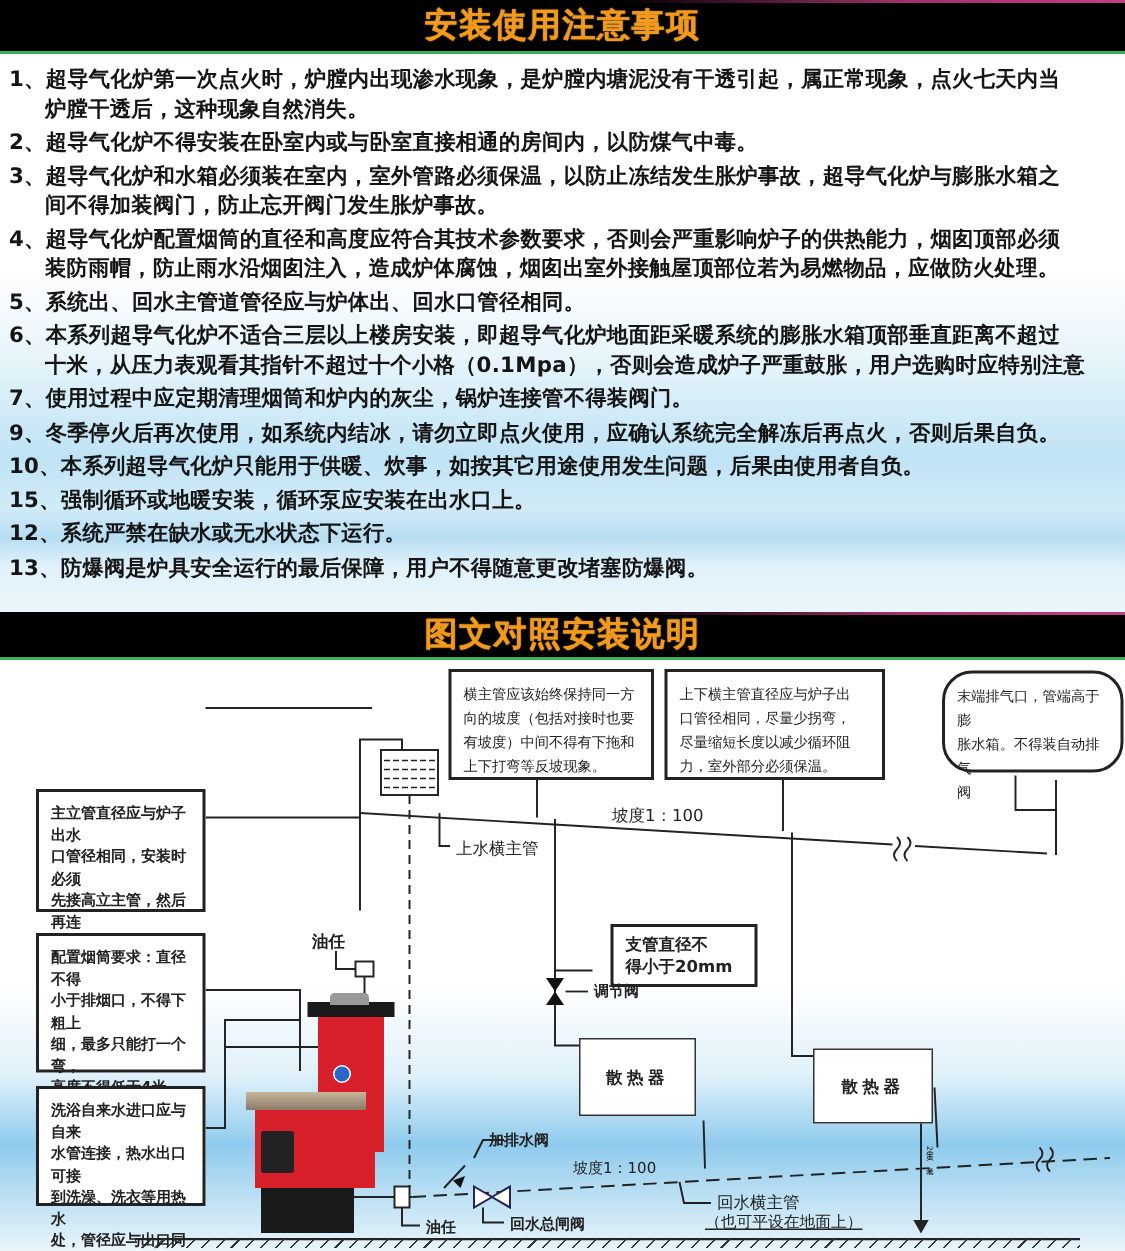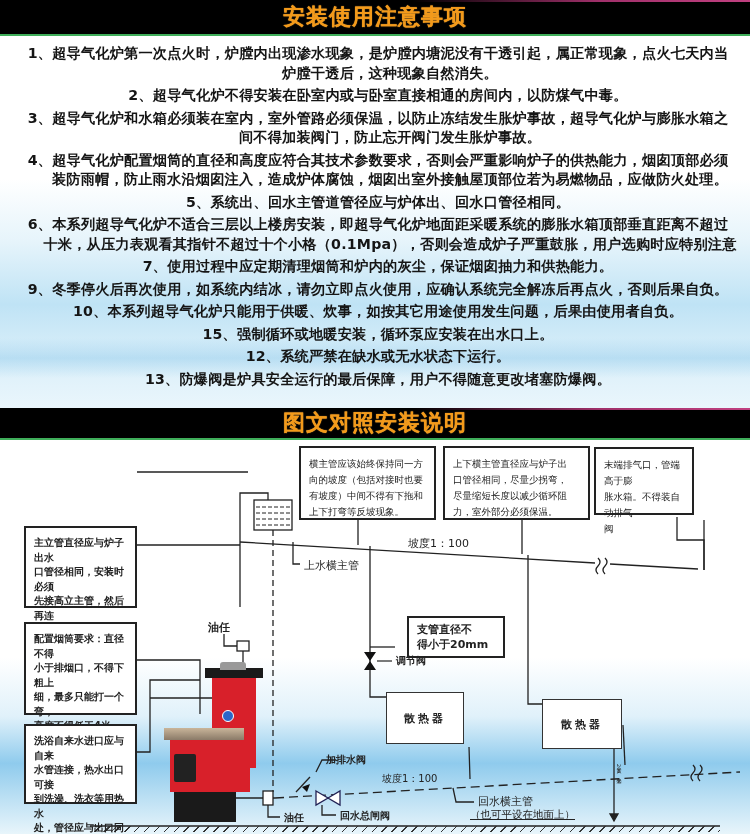--- a/index.html
+++ b/index.html
@@ -21,21 +21,20 @@
     font-size: 22px; color: #f39a1a; letter-spacing: 1px;
     text-shadow: 0 0 1px #ffb040;
   }
   #banner1 { top: 0; }
   #banner2 { top: 408px; height: 32px; }
 
   .notes {
     position: absolute; left: 0; top: 38px; width: 750px; height: 370px;
     background: linear-gradient(180deg, #ffffff 0%, #ffffff 38%, #e6f4fb 55%, #bfe3f5 72%, #d8eef9 85%, #eaf6fc 100%);
     padding: 6px 0 0 6px;
-    text-align: center;
   }
   .notes-band {
     position: absolute; left: 0; right: 0; height: 40px;
     background: linear-gradient(180deg, rgba(255,255,255,0) 0%, rgba(120,190,230,0.35) 50%, rgba(255,255,255,0) 100%);
     pointer-events: none;
   }
   .note {
     font-size: 14.2px; line-height: 19.5px; font-weight: bold; color: #151515;
     position: relative; padding-left: 0; white-space: nowrap; letter-spacing: 0.2px;
   }
@@ -89,21 +88,21 @@
         <span class="cont">装防雨帽，防止雨水沿烟囱注入，造成炉体腐蚀，烟囱出室外接触屋顶部位若为易燃物品，应做防火处理。</span>
       </div>
       <div class="note">
         <span style="display: block;"><span class="num">5、</span><span>系统出、回水主管道管径应与炉体出、回水口管径相同。</span></span>
       </div>
       <div class="note">
         <span style="display: block;"><span class="num">6、</span><span>本系列超导气化炉不适合三层以上楼房安装，即超导气化炉地面距采暖系统的膨胀水箱顶部垂直距离不超过</span></span>
         <span class="cont">十米，从压力表观看其指针不超过十个小格（0.1Mpa），否则会造成炉子严重鼓胀，用户选购时应特别注意</span>
       </div>
       <div class="note">
-        <span style="display: block;"><span class="num">7、</span><span>使用过程中应定期清理烟筒和炉内的灰尘，保证烟囱抽力和供热能力。</span></span>
+        <span style="display: block;"><span class="num">7、</span><span>使用过程中应定期清理烟筒和炉内的灰尘，锅炉连接管不得装阀门。</span></span>
       </div>
       <div class="note">
         <span style="display: block;"><span class="num">9、</span><span>冬季停火后再次使用，如系统内结冰，请勿立即点火使用，应确认系统完全解冻后再点火，否则后果自负。</span></span>
       </div>
       <div class="note">
         <span style="display: block;"><span class="num">10、</span><span>本系列超导气化炉只能用于供暖、炊事，如按其它用途使用发生问题，后果由使用者自负。</span></span>
       </div>
       <div class="note">
         <span style="display: block;"><span class="num">15、</span><span>强制循环或地暖安装，循环泵应安装在出水口上。</span></span>
       </div>
@@ -233,21 +232,21 @@
 处，管径应与出口同径。
 室外部分必须保温防冻。</div>
   <div class="callout" style="left:299px;top:4px;width:137px;height:74px;">横主管应该始终保持同一方
 向的坡度（包括对接时也要
 有坡度）中间不得有下拖和
 上下打弯等反坡现象。</div>
   <div class="callout" style="left:443px;top:4px;width:147px;height:74px;">上下横主管直径应与炉子出
 口管径相同，尽量少拐弯，
 尽量缩短长度以减少循环阻
 力，室外部分必须保温。</div>
-  <div class="callout" style="left:594px;top:5px;width:100px;height:68px;">末端排气口，管端高于膨
+  <div class="callout" style="left:628px;top:5px;width:121px;height:68px;border-radius:20px;">末端排气口，管端高于膨
 胀水箱。不得装自动排气
 阀</div>
   <div class="callout bold" style="left:407px;top:174px;width:98px;height:42px;font-size:11px;line-height:15px;padding:4px 8px;">支管直径不
 得小于20mm</div>
 
   <div class="radiator" style="left:386px;top:250px;width:78px;height:52px;">
     <span>散热器</span>
   </div>
   <div class="radiator" style="left:542px;top:257px;width:80px;height:50px;">
     <span>散热器</span>

